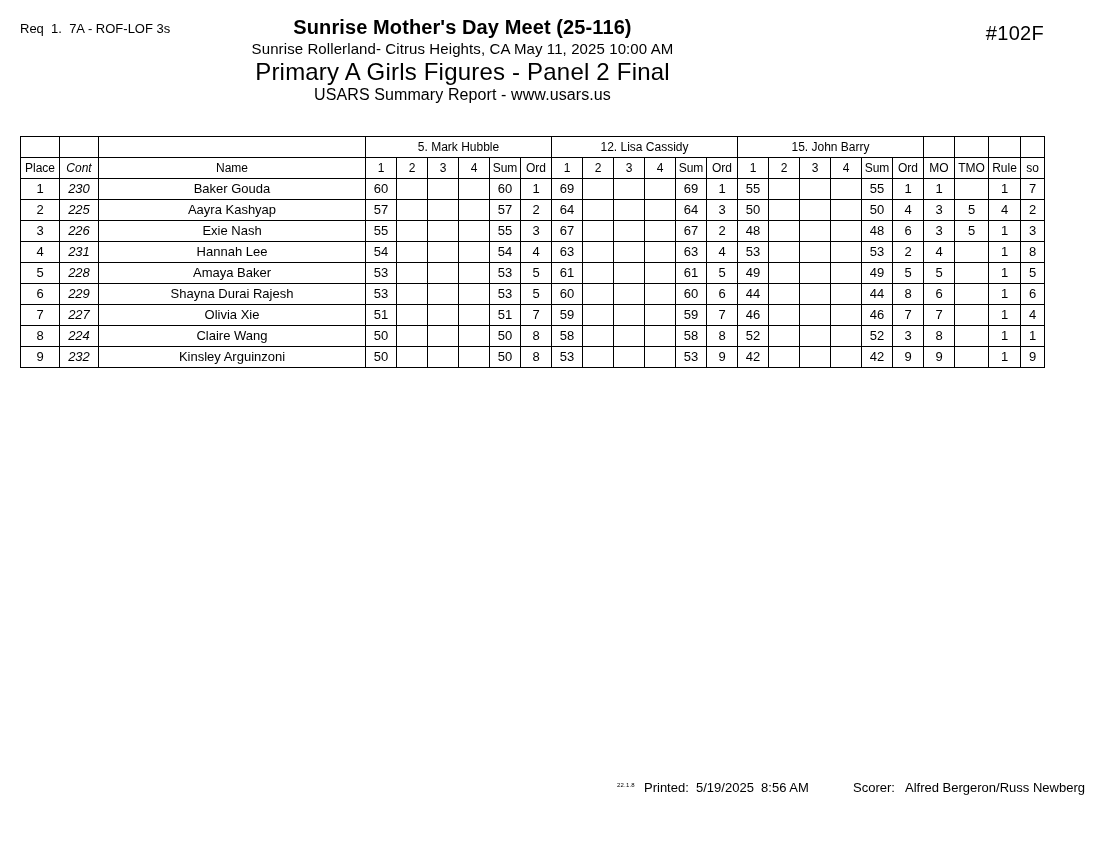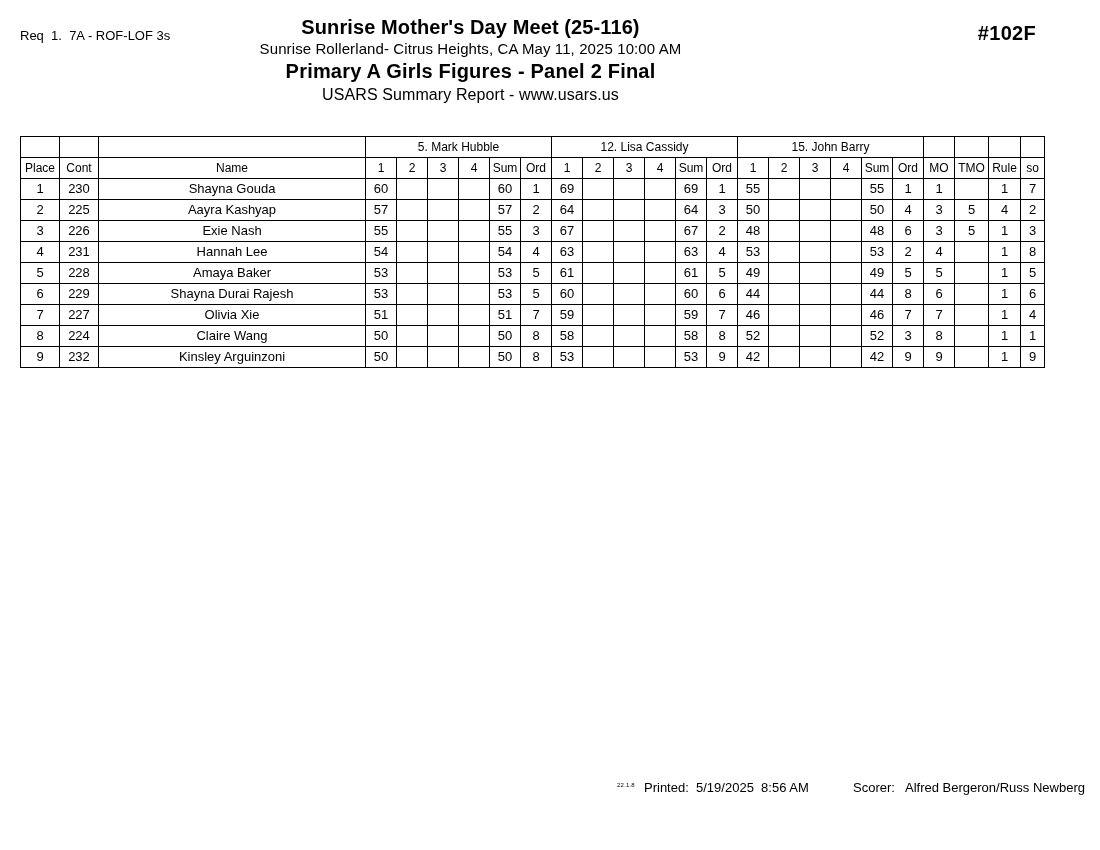--- a/index.html
+++ b/index.html
@@ -13,53 +13,53 @@
     font-family: "Liberation Sans", sans-serif;
     color: #000000;
     position: relative;
     overflow: hidden;
   }
 
   
   #req-line {
     position: absolute;
     left: 20px;
-    top: 28px;
+    top: 21px;
     font-size: 13px;
     white-space: pre;
   }
   #doc-id {
     position: absolute;
-    right: 64px;
+    right: 56px;
     top: 22px;
     font-size: 20px;
-    font-weight: bold;
+    font-weight: normal;
     letter-spacing: 0.3px;
   }
   #title-block {
     position: absolute;
-    left: 8px;
+    left: 0;
     top: 16px;
     width: 925px;
     text-align: center;
   }
   #title-block .line-meet {
     font-size: 20px;
     font-weight: bold;
     letter-spacing: 0.1px;
     line-height: 23px;
   }
   #title-block .line-venue {
     font-size: 15px;
     line-height: 20px;
     letter-spacing: 0.1px;
   }
   #title-block .line-event {
-    font-size: 20px;
-    font-weight: bold;
+    font-size: 24px;
+    font-weight: normal;
     line-height: 25px;
     letter-spacing: 0.2px;
   }
   #title-block .line-report {
     font-size: 16px;
     line-height: 21px;
     letter-spacing: 0.1px;
   }
 
   
@@ -97,21 +97,21 @@
   td.band-pad-right {
     border: none;
   }
   
   tr.col-head td {
     font-size: 12px;
     height: 21px;
     line-height: 21px;
   }
   td.c-place { width: 38px; }
-  td.c-cont  { width: 38px; }
+  td.c-cont  { width: 38px; font-style: italic; }
   td.c-name  { width: 266px; text-align: left; padding-left: 5px; }
   td.c-score { width: 30px; }
   td.c-sum   { width: 30px; }
   td.c-ord   { width: 30px; font-weight: bold; }
   td.c-mo    { width: 30px; }
   td.c-tmo   { width: 33px; }
   td.c-rule  { width: 31px; }
   td.c-so    { width: 23px; }
 
   
@@ -216,21 +216,21 @@
       <td class="c-ord">Ord</td>
 
       <td class="c-mo">MO</td>
       <td class="c-tmo">TMO</td>
       <td class="c-rule">Rule</td>
       <td class="c-so">so</td>
     </tr>
   <tr class="data medal">
         <td class="c-place place-cell">1</td>
         <td class="c-cont cont-cell">230</td>
-        <td class="c-name">Shayna Gouda</td>
+        <td class="c-name">Baker Gouda</td>
         <td class="c-score">60</td>
         <td class="c-score"></td>
         <td class="c-score"></td>
         <td class="c-score"></td>
         <td class="c-sum">60</td>
         <td class="ord-cell c-ord">1</td>
         <td class="c-score">69</td>
         <td class="c-score"></td>
         <td class="c-score"></td>
         <td class="c-score"></td>

